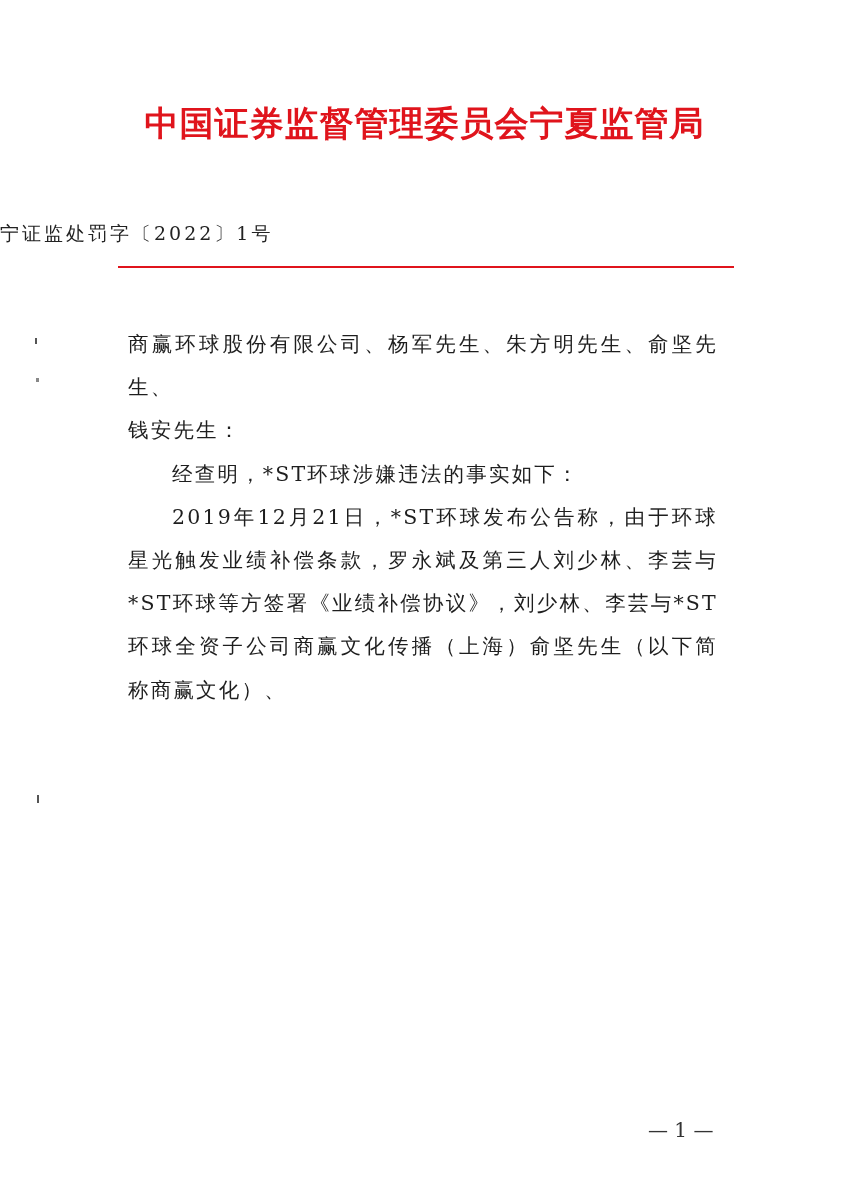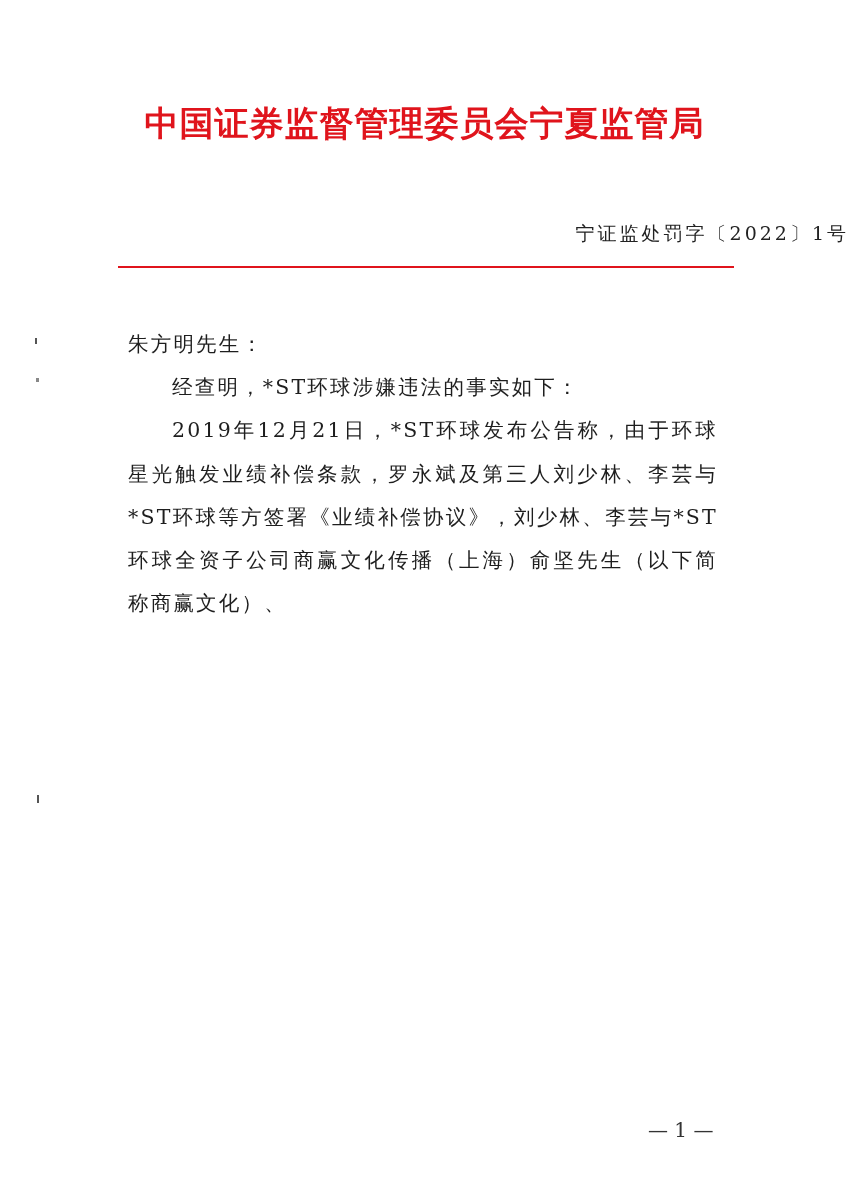--- a/index.html
+++ b/index.html
@@ -9,21 +9,21 @@
   }
   .page { position: absolute; left: 0; top: 0; width: 849px; height: 1200px; }
   .title {
     position: absolute; left: 0; width: 849px; text-align: center;
     color: #e0141c; font-weight: bold; font-family: "DejaVu Serif", serif;
     font-size: 34px; letter-spacing: 1px; line-height: 40px;
   }
   .title.l1 { top: 103px; }
   .title.l2 { top: 150px; }
   .docno {
-    position: absolute; top: 221px; left: 0; width: 849px; text-align: right;
+    position: absolute; top: 221px; left: 0; width: 849px; text-align: left;
     font-size: 19px; letter-spacing: 3px; color: #222;
   }
   .redline {
     position: absolute; top: 266px; left: 118px; width: 616px; height: 2px; background: #e0141c;
   }
   .body {
     position: absolute; left: 128px; top: 323px; width: 590px;
     font-size: 20.5px; line-height: 43.2px; letter-spacing: 2.2px; color: #1e1e1e;
     text-align: justify;
   }
@@ -40,19 +40,20 @@
 <div class="page">
   <div class="title l1">中国证券监督管理委员会宁夏监管局</div>
   <div class="docno">宁证监处罚字〔2022〕1号</div>
   <div class="redline"></div>
 
   <div class="speck" style="left:35px;top:338px;"></div>
   <div class="speck" style="left:36px;top:378px;width:3px;height:4px;background:#888;"></div>
   <div class="speck" style="left:37px;top:795px;height:8px;"></div>
 
   <div class="body">
-    <p>朱方明先生：</p>
+    <p>商赢环球股份有限公司、杨军先生、朱方明先生、俞坚先生、</p>
+    <p>钱安先生：</p>
     <p class="indent">经查明，*ST环球涉嫌违法的事实如下：</p>
     <p class="indent">2019年12月21日，*ST环球发布公告称，由于环球星光触发业绩补偿条款，罗永斌及第三人刘少林、李芸与*ST环球等方签署《业绩补偿协议》，刘少林、李芸与*ST环球全资子公司商赢文化传播（上海）俞坚先生（以下简称商赢文化）、</p>
   </div>
 
   <div class="pageno">— 1 —</div>
 </div>
 
 </body></html>

